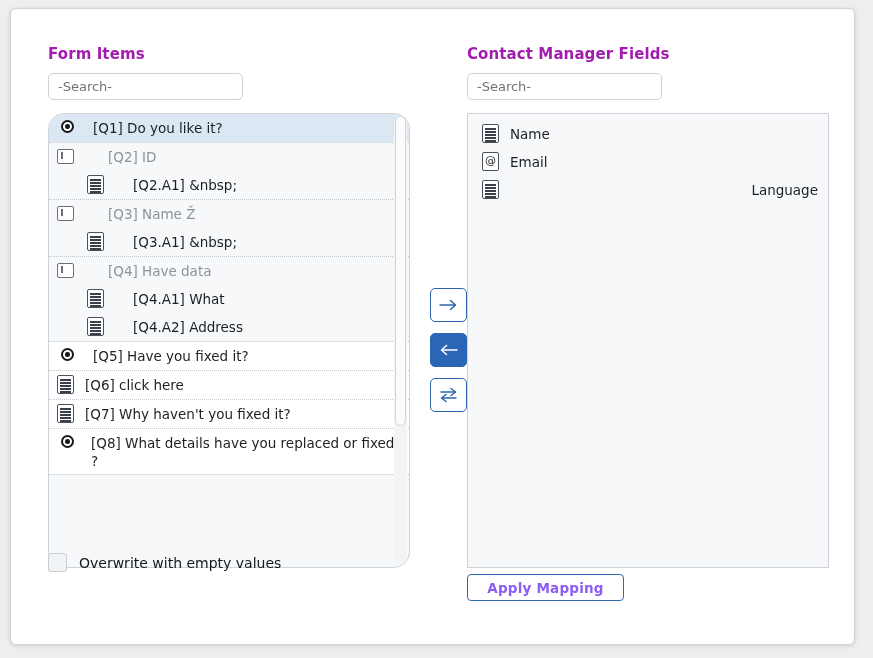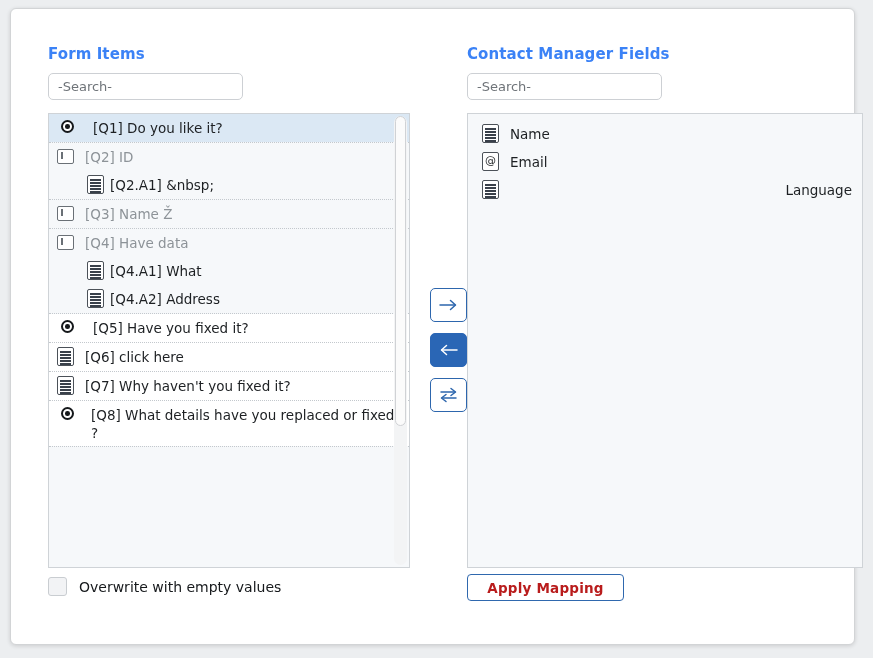--- a/index.html
+++ b/index.html
@@ -25,21 +25,21 @@
     border-radius: 6px;
     box-shadow: 0 1px 4px rgba(0,0,0,0.14);
     box-sizing: border-box;
   }
 
   
   .panel-title {
     position: absolute;
     font-size: 15px;
     font-weight: bold;
-    color: #3b82f6;
+    color: #a21caf;
     letter-spacing: 0.1px;
     white-space: nowrap;
   }
   #title-left  { left: 37px;  top: 36px; }
   #title-right { left: 456px; top: 36px; }
 
   
   .search-box {
     position: absolute;
     height: 27px;
@@ -58,22 +58,22 @@
   #search-right { left: 456px; top: 64px; width: 195px; }
 
   
   .list-panel {
     position: absolute;
     box-sizing: border-box;
     border: 1px solid #cfd3d7;
     background: #f6f8fa;
     overflow: hidden;
   }
-  #list-left  { left: 37px;  top: 104px; width: 362px; height: 455px; }
-  #list-right { left: 456px; top: 104px; width: 396px; height: 455px; }
+  #list-left  { left: 37px;  top: 104px; width: 362px; height: 455px; border-radius: 16px; }
+  #list-right { left: 456px; top: 104px; width: 362px; height: 455px; }
 
   .list-inner {
     position: absolute;
     left: 0; top: 0; right: 0; bottom: 0;
     overflow: hidden;
   }
 
   
   .row {
     position: relative;
@@ -102,21 +102,21 @@
   }
   .row-icon.radio-pad { width: 24px; margin-left: 4px; margin-right: 8px; }
   .row-icon.indent { margin-left: 30px; margin-right: 1px; }
 
   
   .group {
     border-top: 1px dotted #c3c8cd;
     border-bottom: 1px dotted #c3c8cd;
     background: #f6f8fa;
   }
-  .group .row { border-top: none; }
+  .group .row { border-top: none; gap: 23px; }
 
   
   .ico-doc {
     display: block;
     width: 17px; height: 19px;
     box-sizing: border-box;
     border: 1.6px solid #4b5158;
     border-radius: 2px;
     background: #ffffff;
     position: relative;
@@ -266,21 +266,21 @@
   }
   #btn-to-right { top: 279px; }
   #btn-to-left  { top: 324px; }
   #btn-swap     { top: 369px; }
   .xfer-btn svg { display: block; }
 
   
   #overwrite-row {
     position: absolute;
     left: 37px;
-    top: 568px;
+    top: 544px;
     display: flex;
     align-items: center;
   }
   #overwrite-box {
     width: 19px; height: 19px;
     box-sizing: border-box;
     border: 1px solid #c9cdd1;
     border-radius: 3px;
     background: #f2f3f5;
     cursor: pointer;
@@ -295,21 +295,21 @@
   #apply-mapping {
     position: absolute;
     left: 456px;
     top: 565px;
     min-width: 157px;
     height: 27px;
     box-sizing: border-box;
     border: 1px solid #2f68ae;
     border-radius: 4px;
     background: #ffffff;
-    color: #b91c1c;
+    color: #8b5cf6;
     font-family: "DejaVu Sans", sans-serif;
     font-size: 13.5px;
     font-weight: bold;
     letter-spacing: 0.2px;
     cursor: pointer;
     padding: 0 14px;
   }
 </style>
 </head>
 <body>
@@ -344,20 +344,26 @@
           <span class="row-label">[Q2.A1] &amp;nbsp;</span>
         </div>
       </div>
 
       <div class="group" style="border-top:none;">
         <div class="row group-bg group-parent">
           <span class="row-icon">
             <span class="ico-group"></span>
           </span>
           <span class="row-label">[Q3] Name Ž</span>
+        </div>
+        <div class="row group-bg">
+          <span class="row-icon indent">
+            <span class="ico-doc"></span>
+          </span>
+          <span class="row-label">[Q3.A1] &amp;nbsp;</span>
         </div>
       </div>
 
       <div class="group" style="border-top:none;">
         <div class="row group-bg group-parent">
           <span class="row-icon">
             <span class="ico-group"></span>
           </span>
           <span class="row-label">[Q4] Have data</span>
         </div>

